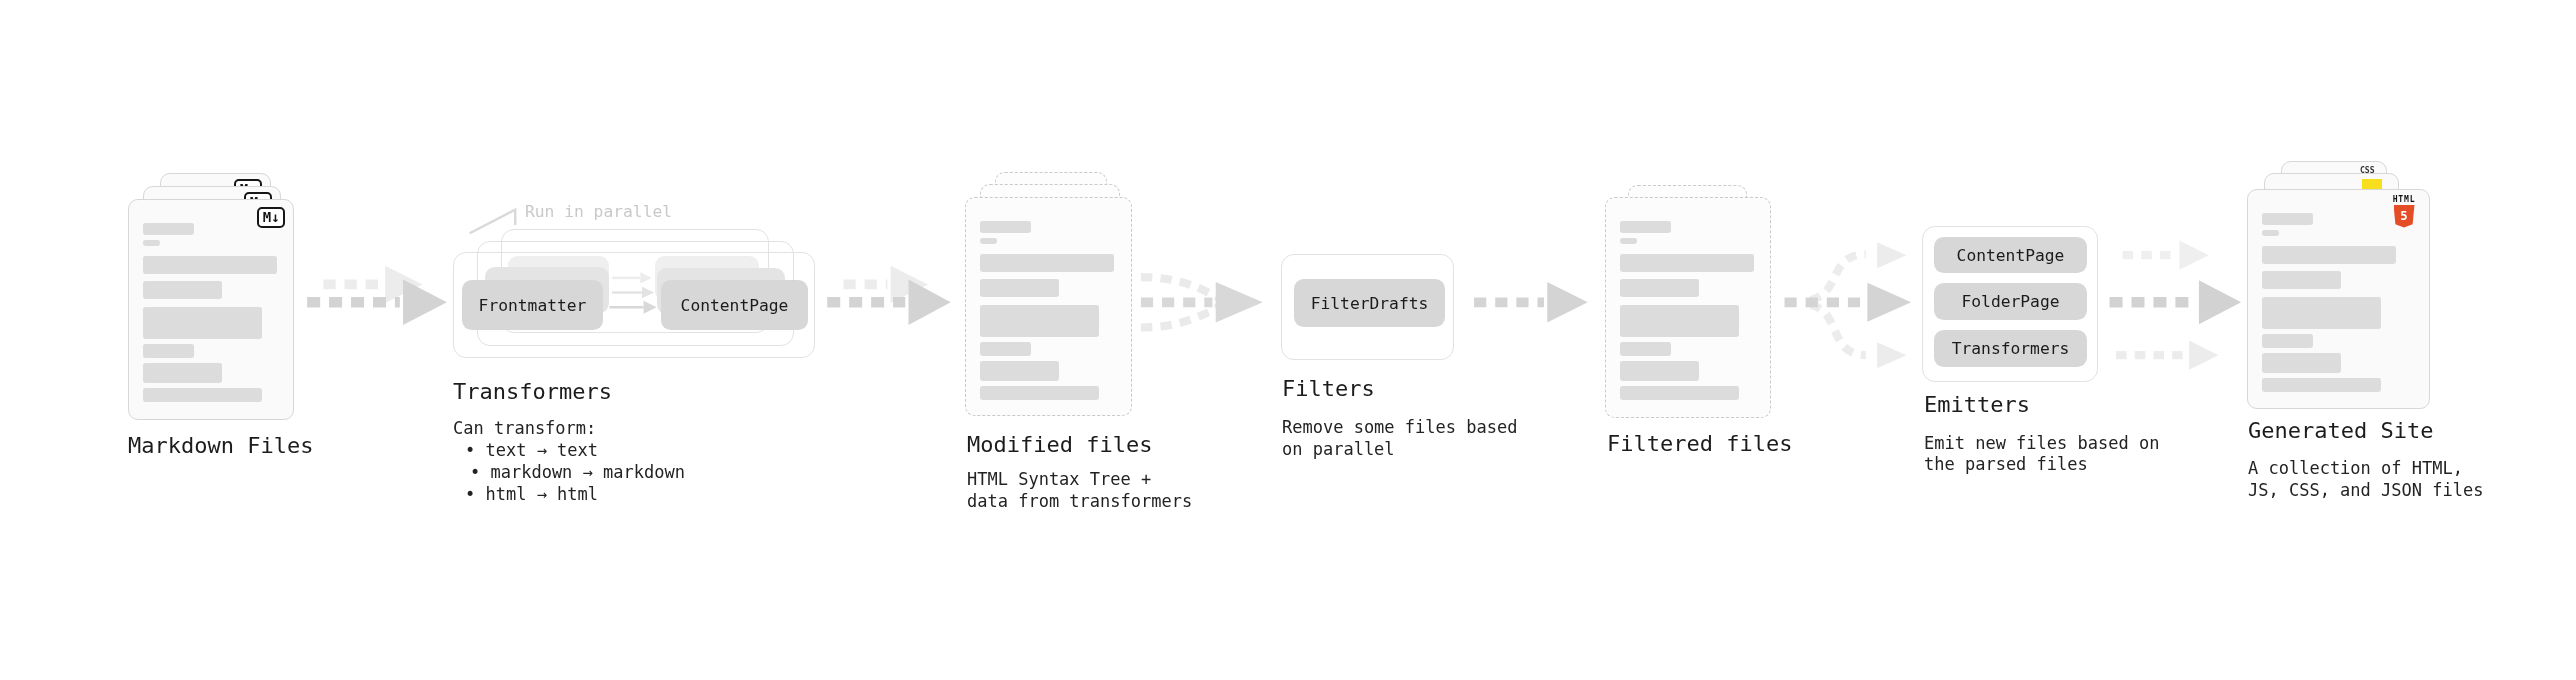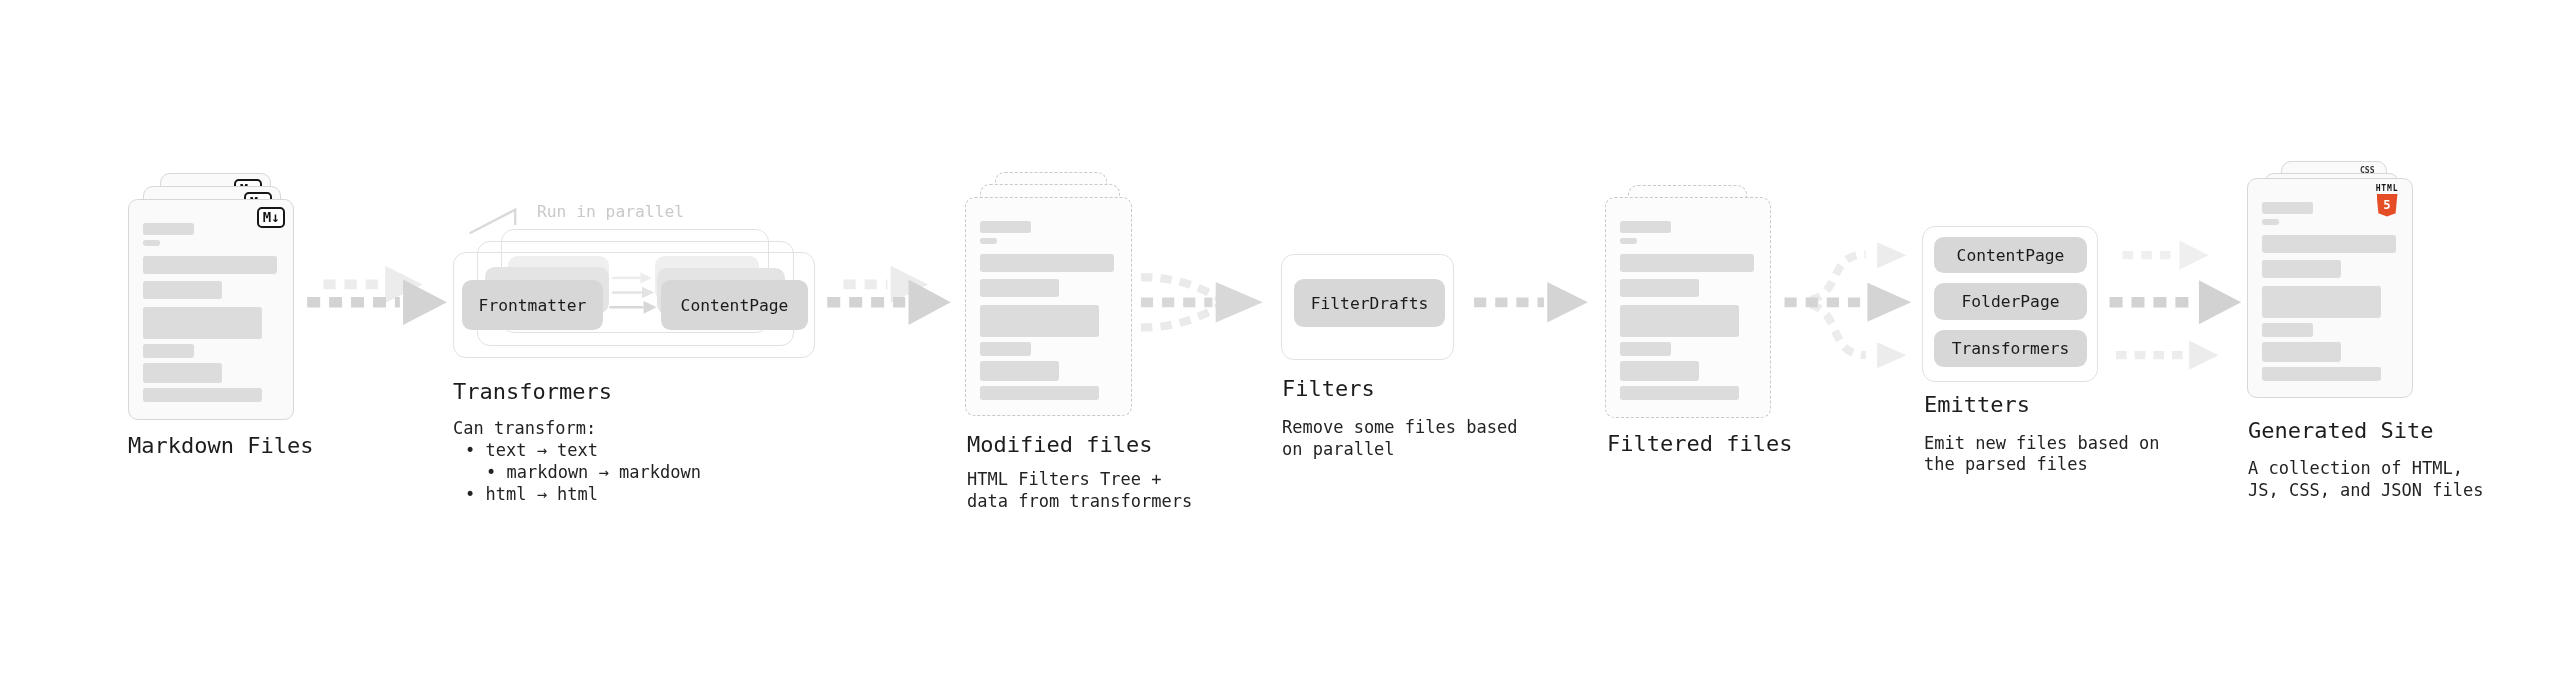--- a/index.html
+++ b/index.html
@@ -30,21 +30,21 @@
   .panel{position:absolute;border:1.6px solid #e2e2e2;border-radius:13px;box-sizing:border-box;background:transparent;}
 
   
   .gbox{position:absolute;border-radius:9.8px;display:flex;align-items:center;justify-content:center;
         font-size:16.3px;color:#1b1b1b;box-sizing:border-box;}
   .l1{background:#d7d7d7;} .l2{background:#e4e4e4;} .l3{background:#efefef;}
 
   
   .title{position:absolute;font-size:22px;font-weight:500;color:#1c1c1c;white-space:pre;z-index:5;}
   .desc{position:absolute;font-size:17px;line-height:22px;color:#232323;white-space:pre;z-index:5;}
-  .annotation{position:absolute;font-size:16.3px;color:#c9c9c9;white-space:pre;z-index:5;margin-left:12px;}
+  .annotation{position:absolute;font-size:16.3px;color:#c9c9c9;white-space:pre;z-index:5;}
 
   
   .md-badge{position:absolute;border:2.4px solid #161616;border-radius:4.9px;background:#ffffff;
             font-weight:700;font-size:14px;line-height:17px;padding:0 3.3px;color:#161616;}
   .css-icon{position:absolute;font-weight:700;font-size:8.1px;line-height:9px;color:#333333;
             border-bottom:3.3px solid #2962ff;padding:0 1.6px;}
   .js-icon{position:absolute;width:19.5px;height:13px;background:#f7df1e;}
   .html5-icon{position:absolute;width:37px;text-align:center;}
   .h5-word{font-weight:800;font-size:8.1px;letter-spacing:0.8px;color:#111111;line-height:8.1px;}
   .h5-shield{width:21px;height:23px;margin:1.6px auto 0;background:#e44d26;
@@ -147,42 +147,42 @@
     <div class="gbox l3 z1" style="left:655px;top:256px;width:104px;height:45px;"></div>
     <div class="panel z2" style="left:477px;top:241px;width:317px;height:105px;"></div>
     <div class="gbox l2 z2" style="left:485px;top:267px;width:124px;height:46px;"></div>
     <div class="gbox l2 z2" style="left:657px;top:268px;width:128px;height:46px;"></div>
     <div class="panel z3" style="left:453px;top:252px;width:362px;height:106px;"></div>
     <div class="gbox l1 z3" style="left:462px;top:280px;width:141px;height:50px;">Frontmatter</div>
     <div class="gbox l1 z3" style="left:661px;top:280px;width:147px;height:50px;">ContentPage</div>
     <div class="title" style="left:453px;top:379px;">Transformers</div>
     <div class="desc" style="left:453px;top:417px;">Can transform:</div>
     <div class="desc" style="left:465px;top:439px;">• text → text</div>
-    <div class="desc" style="left:486px;top:461px;">• markdown → markdown</div>
+    <div class="desc" style="left:470px;top:461px;">• markdown → markdown</div>
     <div class="desc" style="left:465px;top:483px;">• html → html</div>
   </div>
 
   
   <div class="stage">
     <div class="card-dashed sliver z1" style="left:995px;top:172px;width:112px;background:#fdfdfd;"></div>
     <div class="card-dashed sliver z2" style="left:980px;top:184px;width:140px;background:#fdfdfd;"></div>
     <div class="card-dashed z3" style="left:965px;top:197px;width:167px;height:219px;">
       <div class="bars">
         <div class="bar b1"></div>
           <div class="bar b2"></div>
           <div class="bar b3"></div>
           <div class="bar b4"></div>
         <div class="bar b5"></div>
           <div class="bar b6"></div>
           <div class="bar b7"></div>
           <div class="bar b8"></div>
       </div>
     </div>
     <div class="title" style="left:967px;top:432px;text-align:center;">Modified files</div>
-    <div class="desc" style="left:967px;top:468px;">HTML Filters Tree +</div>
+    <div class="desc" style="left:967px;top:468px;">HTML Syntax Tree +</div>
     <div class="desc" style="left:967px;top:490px;">data from transformers</div>
   </div>
 
   
   <div class="stage">
     <div class="panel z1" style="left:1281px;top:254px;width:173px;height:106px;"></div>
     <div class="gbox l1 z2" style="left:1294px;top:279px;width:151px;height:48px;">FilterDrafts</div>
     <div class="title" style="left:1282px;top:376px;">Filters</div>
     <div class="desc" style="left:1282px;top:416px;">Remove some files based</div>
     <div class="desc" style="left:1282px;top:438px;">on parallel</div>
@@ -218,21 +218,21 @@
   </div>
 
   
   <div class="stage">
     <div class="card-solid sliver z1" style="left:2281px;top:161px;width:106px;">
       <span class="css-icon" style="right:9.8px;top:4.1px;">CSS</span>
     </div>
     <div class="card-solid sliver z2" style="left:2264px;top:173px;width:135px;">
       <span class="js-icon" style="right:16.3px;top:4.9px;"></span>
     </div>
-    <div class="card-solid z3" style="left:2247px;top:178px;width:166px;height:220px;padding-left:37px;">
+    <div class="card-solid z3" style="left:2247px;top:189px;width:183px;height:220px;padding-left:37px;">
       <div class="html5-icon" style="right:6.5px;top:4.9px;">
         <div class="h5-word">HTML</div>
         <div class="h5-shield">
           <span class="h5-num">5</span>
         </div>
       </div>
       <div class="bars">
         <div class="bar b1"></div>
           <div class="bar b2"></div>
           <div class="bar b3"></div>

